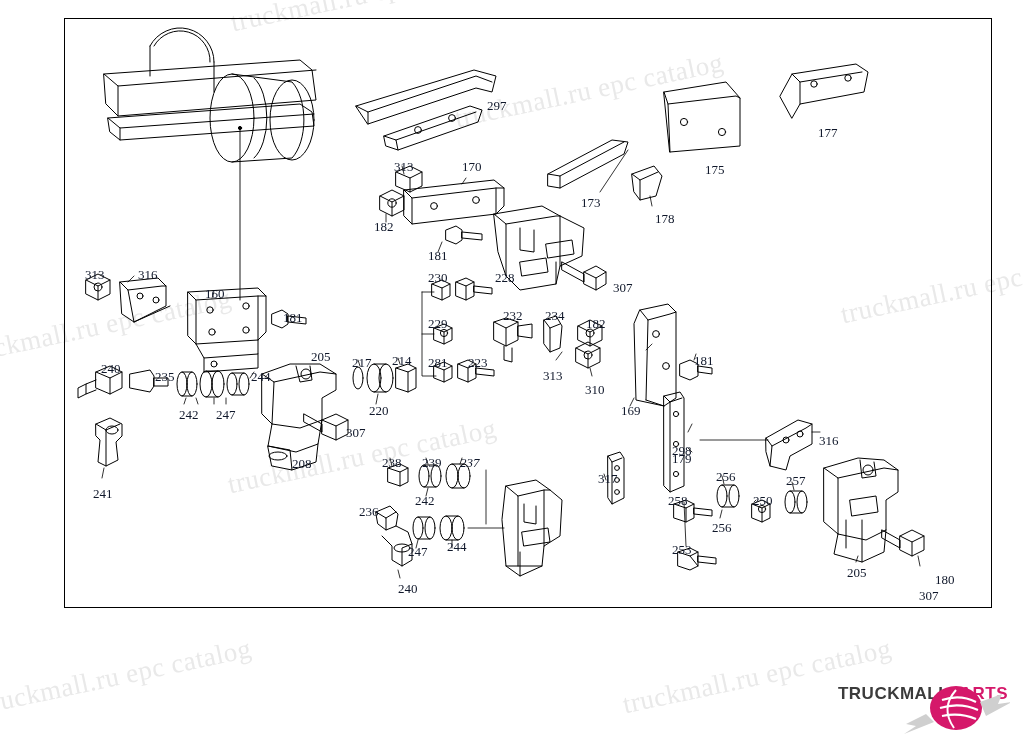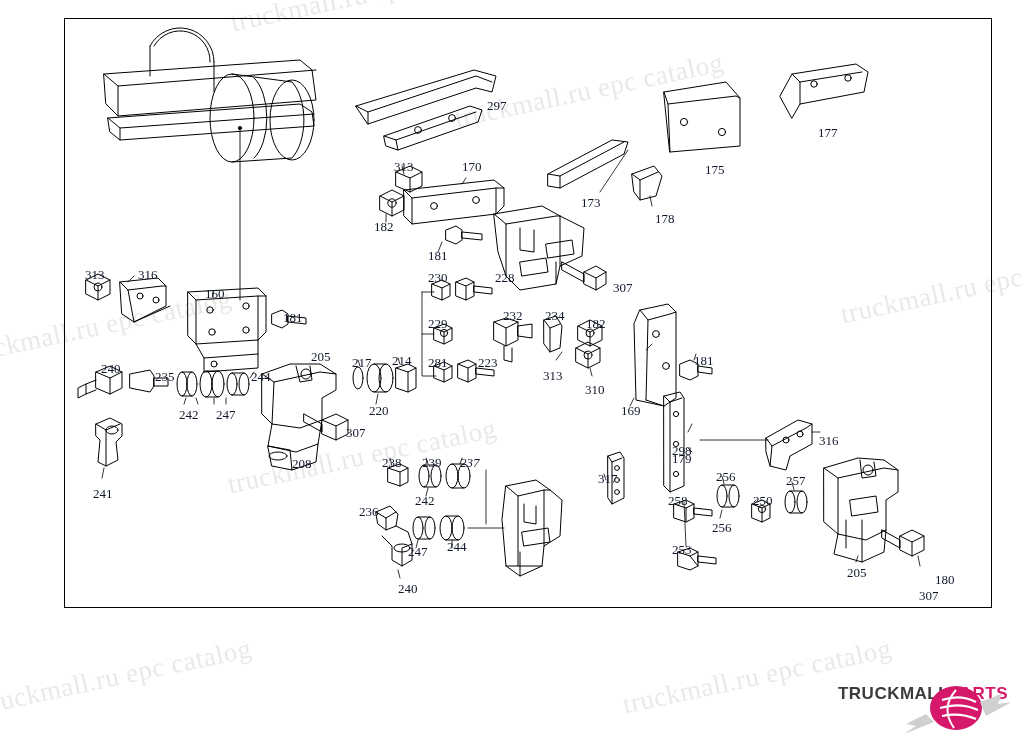--- a/index.html
+++ b/index.html
@@ -506,21 +506,21 @@
   <div class="num" style="left:138px; top:268px;">316</div>
   <div class="num" style="left:205px; top:287px;">160</div>
   <div class="num" style="left:283px; top:311px;">181</div>
   <div class="num" style="left:428px; top:271px;">230</div>
   <div class="num" style="left:466px; top:271px;margin-left:29px;">228</div>
   <div class="num" style="left:428px; top:317px;">229</div>
   <div class="num" style="left:503px; top:309px;">232</div>
   <div class="num" style="left:545px; top:309px;">234</div>
   <div class="num" style="left:586px; top:317px;">182</div>
   <div class="num" style="left:428px; top:356px;">281</div>
-  <div class="num" style="left:478px; top:356px;">223</div>
+  <div class="num" style="left:468px; top:356px;">223</div>
   <div class="num" style="left:543px; top:369px;">313</div>
   <div class="num" style="left:585px; top:383px;">310</div>
   <div class="num" style="left:694px; top:354px;">181</div>
   <div class="num" style="left:621px; top:404px;">169</div>
   <div class="num" style="left:672px; top:428px;margin-top:24px;">179</div>
   <div class="num" style="left:672px; top:444px;">298</div>
   <div class="num" style="left:819px; top:434px;">316</div>
   <div class="num" style="left:101px; top:362px;">240</div>
   <div class="num" style="left:155px; top:362px;margin-top:8px;">235</div>
   <div class="num" style="left:311px; top:350px;">205</div>

